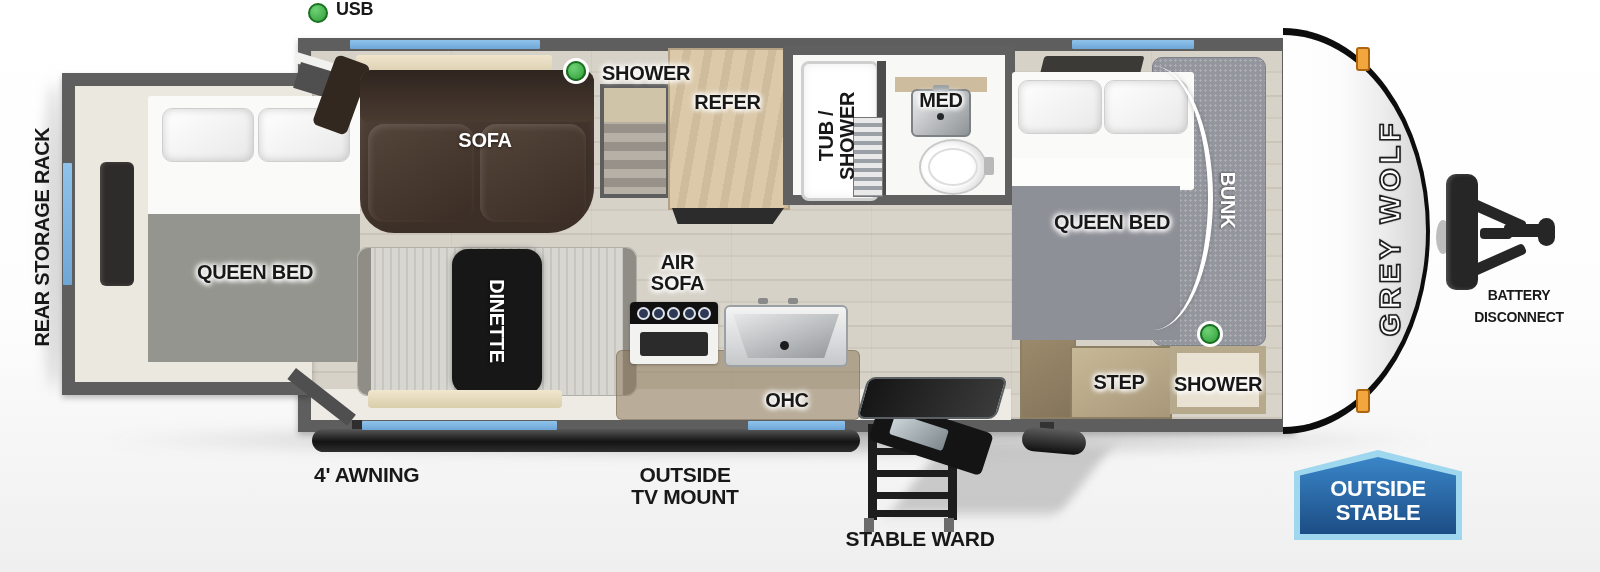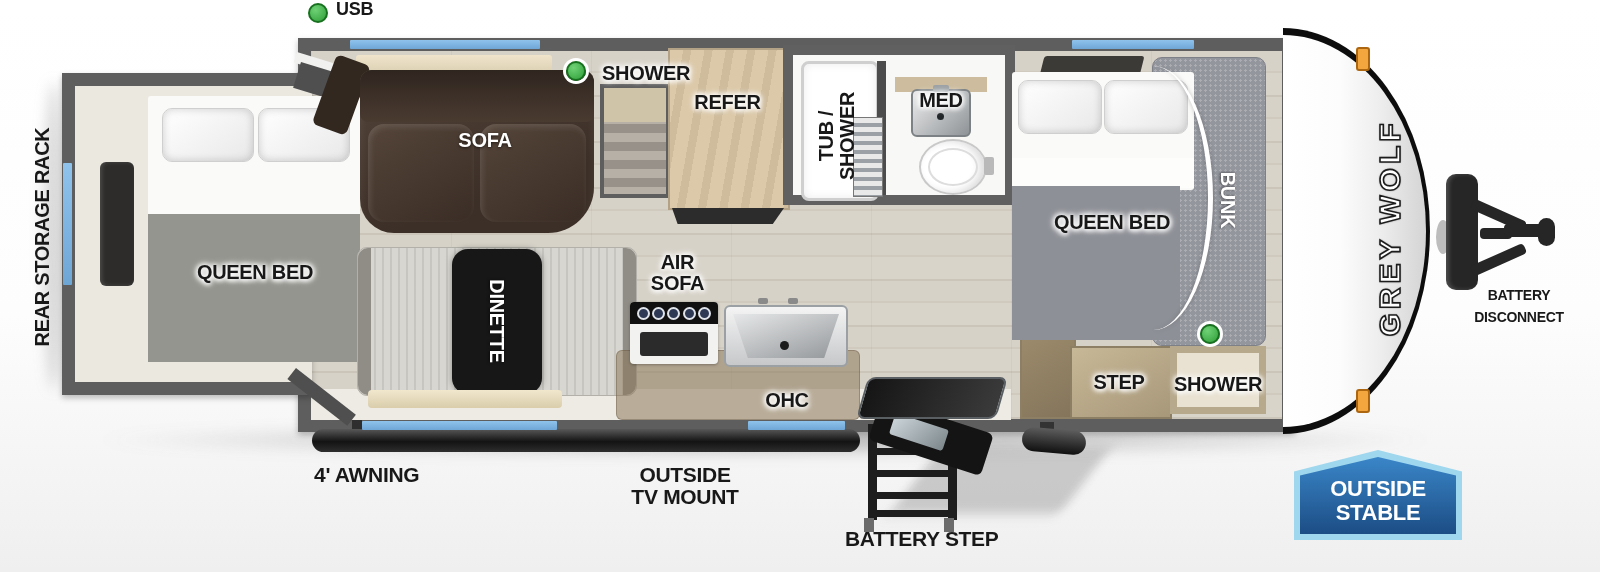--- a/index.html
+++ b/index.html
@@ -250,21 +250,21 @@
   <div class="step" style="left:948px;top:424px;width:9px;height:96px;"></div>
   <div class="step" style="left:868px;top:448px;width:89px;height:7px;"></div>
   <div class="step" style="left:868px;top:470px;width:89px;height:7px;"></div>
   <div class="step" style="left:868px;top:492px;width:89px;height:7px;"></div>
   <div class="step" style="left:868px;top:510px;width:89px;height:7px;"></div>
   <div class="step" style="left:864px;top:518px;width:10px;height:14px;background:#6b6b6b;"></div>
   <div class="step" style="left:944px;top:518px;width:10px;height:14px;background:#6b6b6b;"></div>
   <div class="platform">
       <div class="glass"></div>
     </div>
-  <div class="lbl ctr" style="left:845px;top:528px;width:150px;font-size:21px;">BATTERY STEP</div>
+  <div class="lbl ctr" style="left:845px;top:528px;width:150px;font-size:21px;">STABLE WARD</div>
   <div class="stab-br"></div>
   <div class="stab"></div>
 
   <div class="cap">
     <div class="white"></div>
   </div>
   <div class="mlight" style="left:1356px;top:47px;"></div>
   <div class="mlight" style="left:1356px;top:389px;"></div>
   <div class="rotwrap" style="left:1250px;top:206px;width:280px;height:44px;transform:rotate(-90deg);z-index:6;">
     <span class="brand">GREY WOLF</span>

